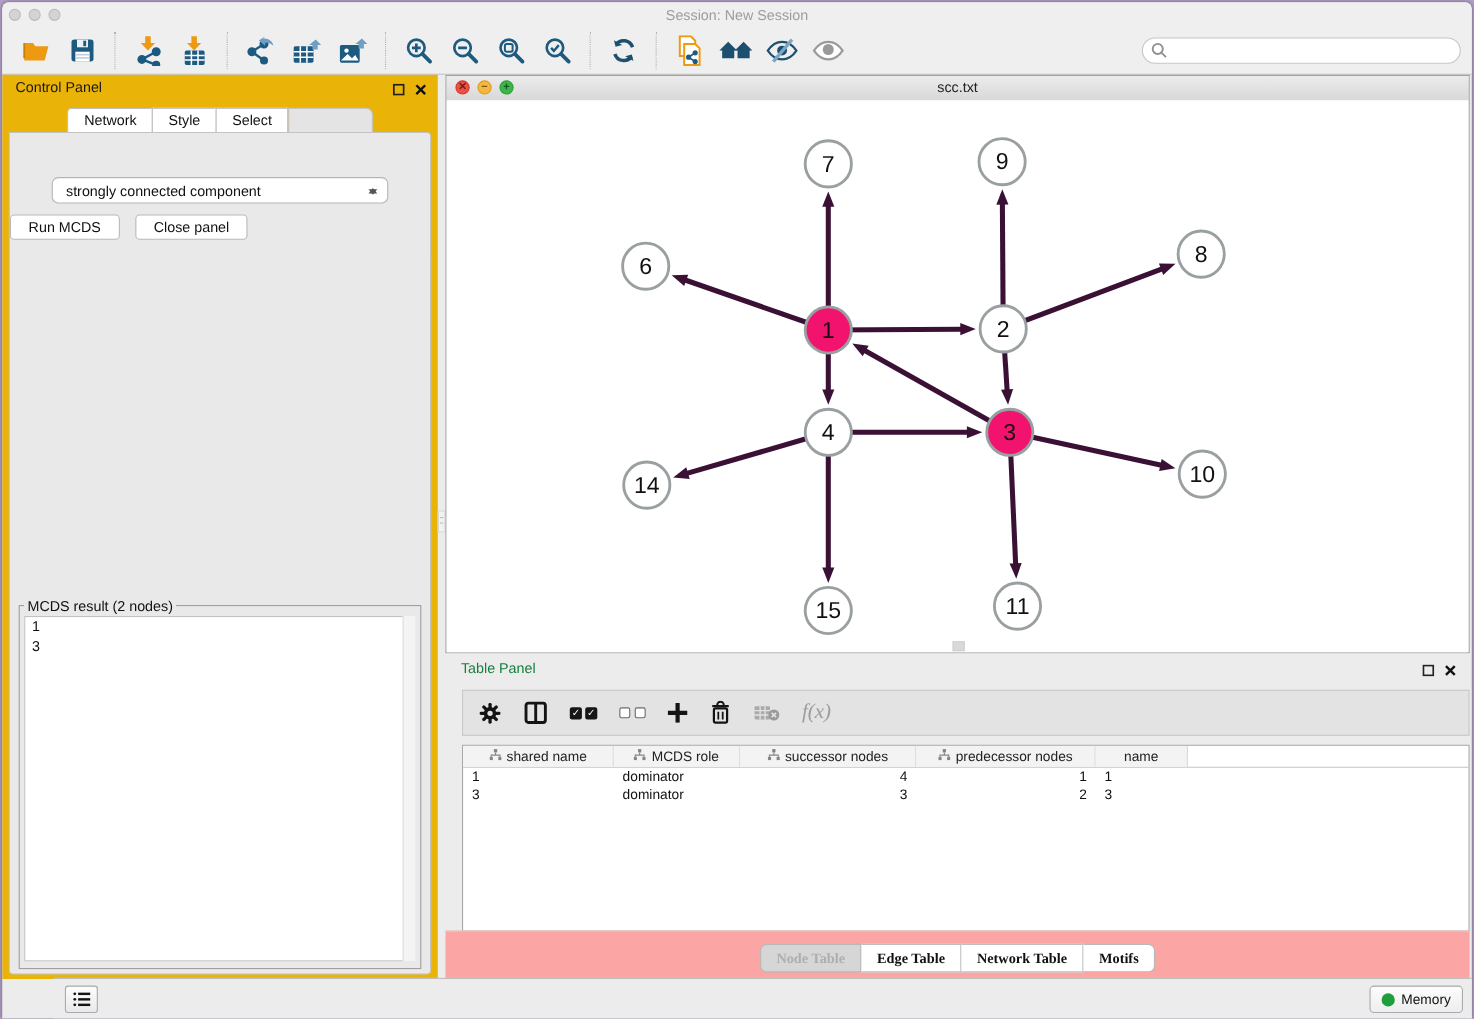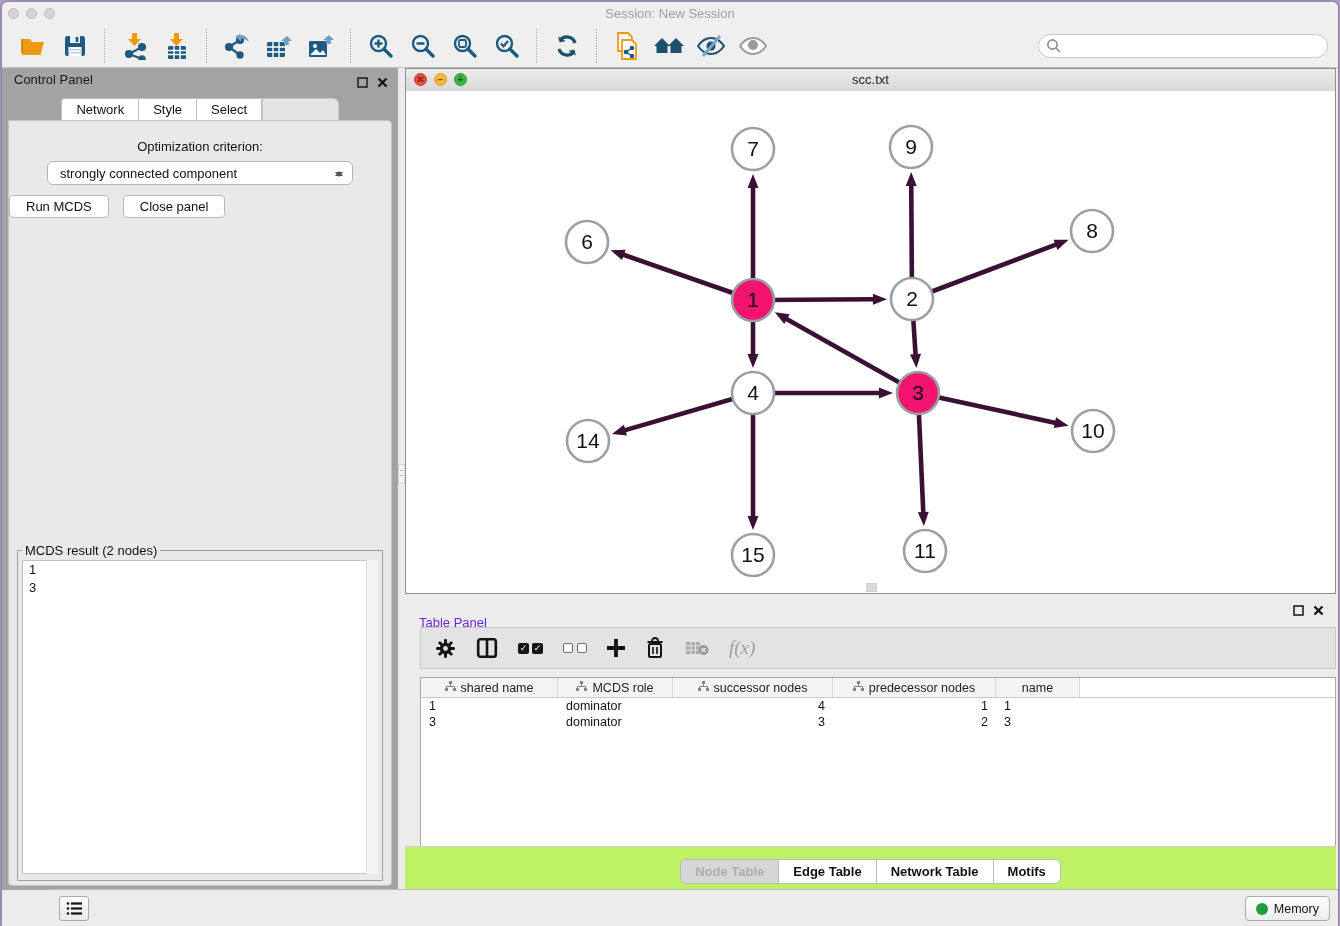--- a/index.html
+++ b/index.html
@@ -14,21 +14,21 @@
   
   .toolbar{position:absolute;top:22px;left:0;right:0;height:44px;background:#efefef;
     border-bottom:1px solid #c2c2c2;display:flex;align-items:center;padding:0 10px;box-sizing:border-box;}
   .tb-btn{width:34px;height:34px;display:flex;align-items:center;justify-content:center;margin:0 4px;}
   .tb-sep{width:1px;height:34px;border-left:1px dotted #b2b2b2;margin:0 8px;}
   .search-wrap{margin-left:auto;position:relative;width:290px;height:24px;}
   .search-input{width:100%;height:100%;box-sizing:border-box;border:1px solid #c6c6c6;border-radius:12px;
     padding:0 10px 0 28px;font-size:13px;background:#fff;outline:none;color:#333;}
   .search-ico{position:absolute;left:8px;top:4px;}
   
-  .control-panel{position:absolute;top:66px;left:0;width:396px;bottom:36px;background:#a3a3a3;}
+  .control-panel{position:absolute;top:66px;left:0;width:396px;bottom:36px;background:#eab308;}
   .cp-head{position:absolute;top:4px;left:12px;font-size:13px;color:#1a1a1a;}
   .panel-btns{position:absolute;top:6px;right:10px;display:flex;gap:9px;align-items:center;}
   .cp-tabs{position:absolute;top:30px;left:0;right:0;display:flex;justify-content:center;}
   .cp-tab{font-size:13px;padding:3px 14px;background:#fff;border:1px solid #bfbfbf;border-right:none;color:#111;}
   .cp-tab:first-child{border-radius:4px 0 0 0;}
   .cp-tab.sel{background:#e4e4e4;color:#b8b8b8;border:1px solid #c4c4c4;border-radius:0 6px 0 0;padding:20px 18px;}
   .cp-content{position:absolute;top:52px;left:6px;right:6px;bottom:4px;background:#e9e9e9;
     border:1px solid #c3c3c3;border-radius:0 4px 4px 4px;}
   .opt-label{position:absolute;top:18px;left:0;right:0;text-align:center;font-size:13px;color:#111;}
   .select{position:absolute;top:40px;left:38px;right:38px;height:24px;background:#fff;border:1px solid #b5b5b5;
@@ -55,35 +55,35 @@
   .nl-red{background:#ee5044;border:1px solid #d1382e;}
   .nl-yel{background:#f6b73e;border:1px solid #dd9b26;}
   .nl-grn{background:#3cb54a;border:1px solid #2b9e39;}
   .net-title{position:absolute;left:0;right:0;top:3px;text-align:center;font-size:13px;color:#222;}
   .canvas{position:absolute;top:22px;left:0;right:0;bottom:0;background:#fff;}
   .hthumb{position:absolute;left:460px;bottom:1px;width:9px;height:7px;background:#d9d9d9;border:1px solid #cfcfcf;}
   .splitgrip{position:absolute;left:396px;top:462px;width:7px;height:20px;background:#f2f2f2;border:1px solid #d8d8d8;box-sizing:border-box;}
   .splitgrip::before{content:"";position:absolute;left:1px;right:1px;top:5px;border-top:1px solid #bbb;box-shadow:0 5px 0 #bbb;}
   
   .table-panel{position:absolute;left:403px;top:592px;width:931px;height:296px;background:#ececec;}
-  .tp-head{position:absolute;top:21px;left:14px;font-size:13px;color:#6d28d9;}
+  .tp-head{position:absolute;top:6px;left:14px;font-size:13px;color:#15803d;}
   .tp-toolbar{position:absolute;top:33px;left:15px;right:0;height:42px;background:#e3e3e3;
     border:1px solid #c9c9c9;display:flex;align-items:center;gap:20px;padding:0 14px;box-sizing:border-box;}
   .tpi{display:flex;align-items:center;justify-content:center;}
   .fx{font-family:"Liberation Serif",serif;font-style:italic;font-size:19px;color:#9c9c9c;}
   .tbl{position:absolute;top:83px;left:15px;right:0;height:170px;background:#fff;border:1px solid #a8a8a8;
     box-sizing:border-box;overflow:hidden;}
   .thead{display:flex;height:19px;border-bottom:1px solid #c9c9c9;}
   .th{background:#f3f3f3;border-right:1px solid #d9d9d9;font-size:12.5px;color:#222;display:flex;
     align-items:center;justify-content:center;gap:5px;box-sizing:border-box;}
   .tr{display:flex;height:16px;}
   .td{font-size:12.5px;color:#111;padding:1px 8px;box-sizing:border-box;white-space:nowrap;}
   .td.num{text-align:right;}
   .c0{width:137px;}.c1{width:115px;}.c2{width:160px;}.c3{width:163px;}.c4{width:84px;}
-  .tp-footer{position:absolute;left:0;right:0;bottom:0;height:43px;background:#bef264;border-top:1px solid #cfcfcf;}
+  .tp-footer{position:absolute;left:0;right:0;bottom:0;height:43px;background:#fca5a5;border-top:1px solid #cfcfcf;font-family:Liberation Serif, serif;}
   .tp-tabs{position:absolute;left:0;right:0;bottom:6px;display:flex;justify-content:center;}
   .tp-tab{font-size:13px;font-weight:700;padding:4px 14px;background:#fff;border:1px solid #b9b9b9;border-left:none;color:#111;}
   .tp-tab:first-child{border-left:1px solid #b9b9b9;border-radius:6px 0 0 6px;}
   .tp-tab:last-child{border-radius:0 6px 6px 0;}
   .tp-tab.sel{background:#d6d6d6;color:#aeaeae;}
   
   .statusbar{position:absolute;left:0;right:0;bottom:0;height:36px;background:#ececec;border-top:1px solid #bdbdbd;margin-left:47px;}
   .list-btn{position:absolute;left:10px;top:6px;width:28px;height:23px;background:linear-gradient(#fdfdfd,#e9e9e9);
     border:1px solid #ababab;border-radius:3px;display:flex;align-items:center;justify-content:center;}
   .mem-btn{position:absolute;right:8px;top:6px;height:23px;background:linear-gradient(#fdfdfd,#ededed);
@@ -262,21 +262,20 @@
             <path d="M1.5 1.5l8 8M9.5 1.5l-8 8" stroke="#111" stroke-width="2.2"></path>
           </svg></span>
     </div>
     <div class="cp-tabs">
       <span class="cp-tab">Network</span>
       <span class="cp-tab">Style</span>
       <span class="cp-tab" style="border-right:1px solid #bfbfbf;">Select</span>
       <span class="cp-tab sel">MCDS</span>
     </div>
     <div class="cp-content">
-      <div class="opt-label">Optimization criterion:</div>
       <div class="select">
         <span>strongly connected component</span>
         <span class="stepper"></span>
       </div>
       <div class="cp-buttons">
         <button class="btn">Run MCDS</button>
         <button class="btn">Close panel</button>
       </div>
       <fieldset class="result-box">
         <legend>MCDS result (2 nodes)</legend>

